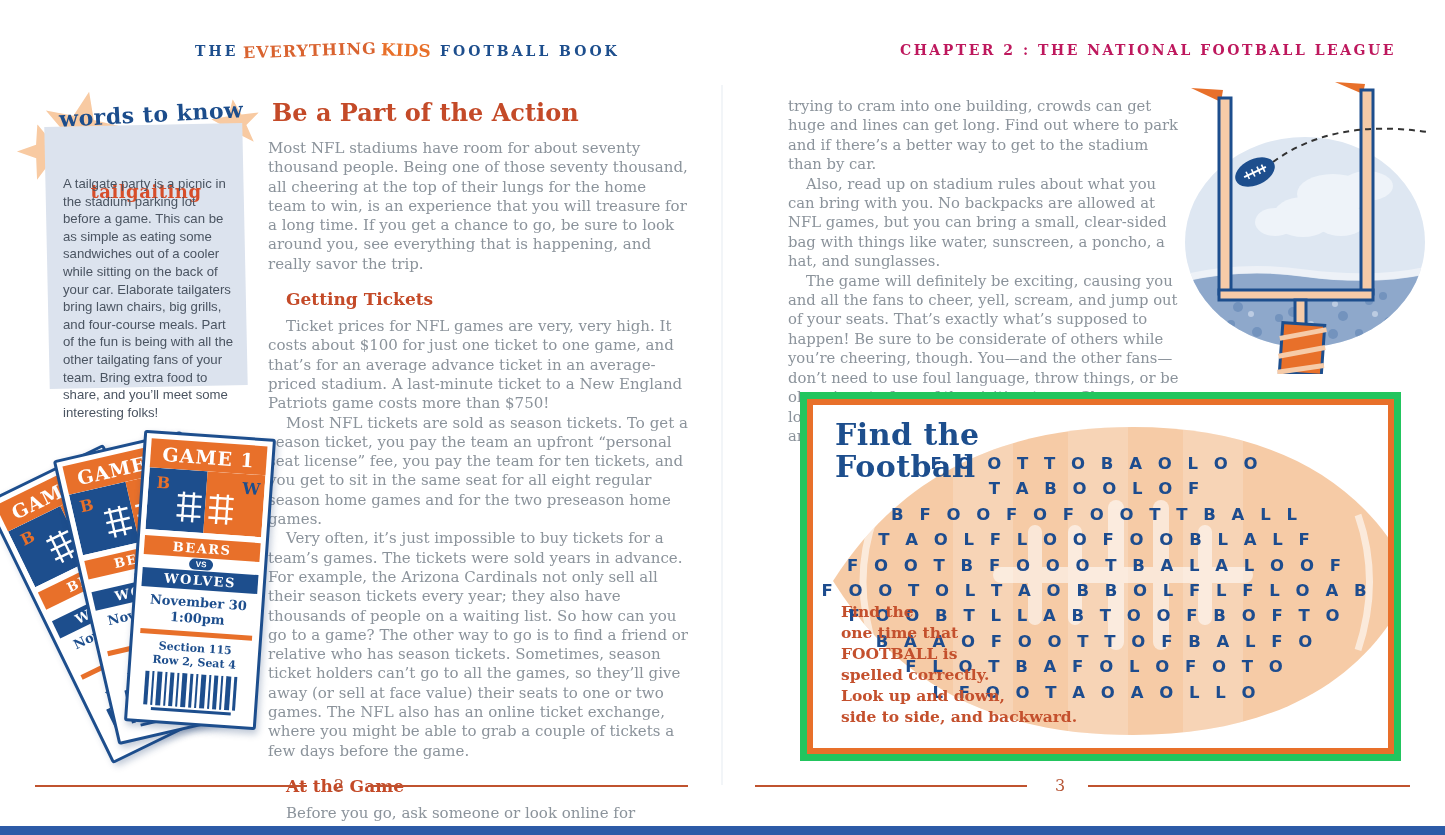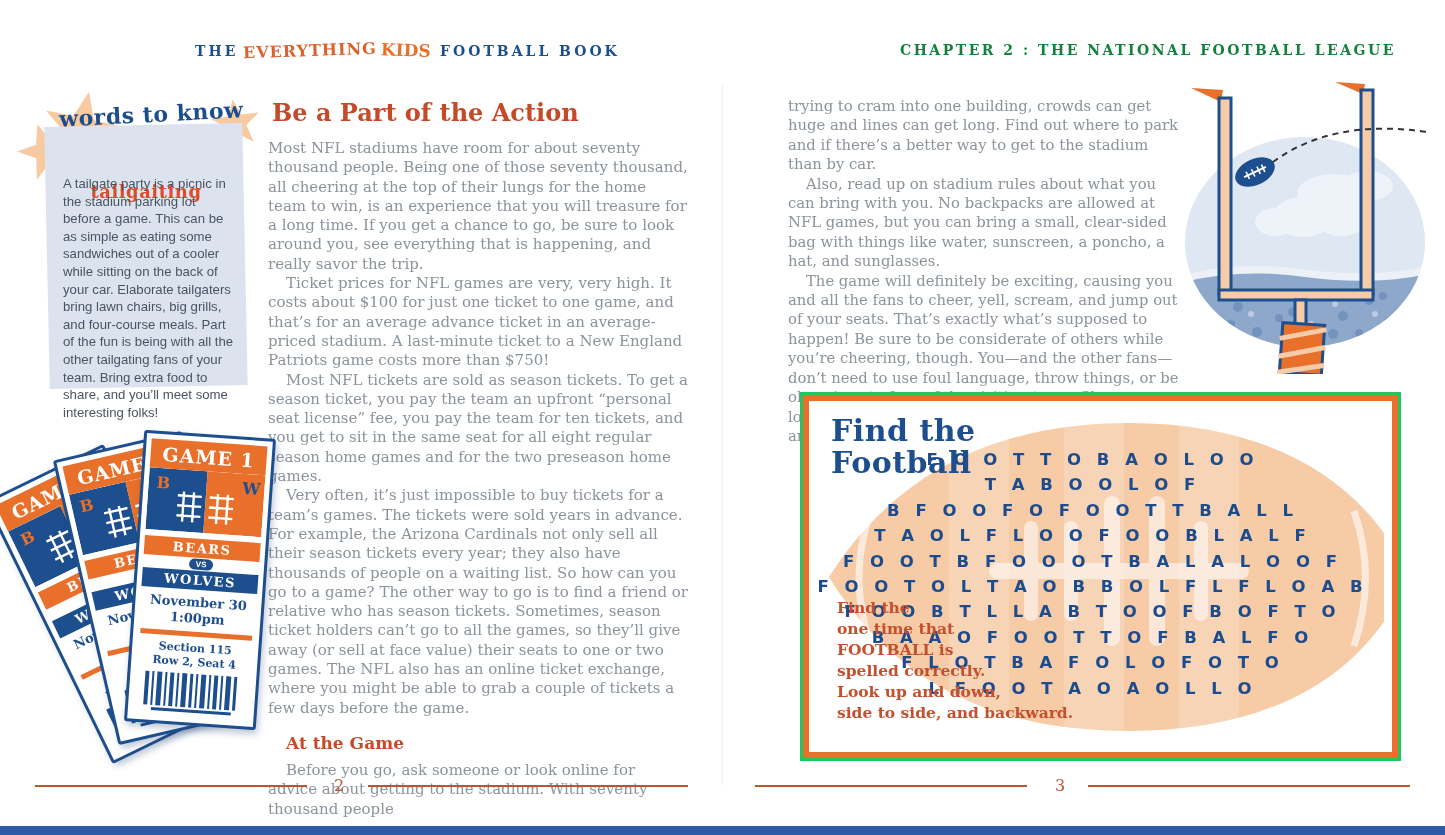--- a/index.html
+++ b/index.html
@@ -6,21 +6,21 @@
   #stage{position:relative;width:1445px;height:835px;background:#ffffff;overflow:hidden;
          font-family:"DejaVu Serif",serif;}
   [data-name]{box-sizing:border-box;}
 
   
   .runhead-left{position:absolute;left:195px;top:40px;width:350px;text-align:center;white-space:nowrap;}
   .rh-blue{color:#1d4e8d;font:bold 14px "DejaVu Serif",serif;letter-spacing:3px;}
   .rh-orange{color:#d9632f;font:bold 16px "DejaVu Serif",serif;letter-spacing:1px;display:inline-block;transform:rotate(-2deg);}
   .rh-orange2{color:#e8702a;font:bold 17px "DejaVu Serif",serif;letter-spacing:0px;display:inline-block;transform:rotate(2deg);margin:0 4px;}
   .runhead-right{position:absolute;left:900px;top:42px;width:400px;text-align:center;
-                 color:#15803d;font:bold 14px "DejaVu Serif",serif;letter-spacing:2.5px;white-space:nowrap;}
+                 color:#be185d;font:bold 14px "DejaVu Serif",serif;letter-spacing:2.5px;white-space:nowrap;}
 
   
   .wtk{position:absolute;left:33px;top:93px;width:220px;height:300px;}
   .star{position:absolute;background:#f8caa2;
         clip-path:polygon(50% 0%,63% 34%,98% 35%,70% 57%,80% 94%,50% 72%,20% 94%,30% 57%,2% 35%,37% 34%);}
   .star1{left:8px;top:-2px;width:80px;height:78px;transform:rotate(12deg);}
   .star2{left:178px;top:6px;width:50px;height:48px;transform:rotate(-8deg);}
   .star3{left:-16px;top:30px;width:58px;height:56px;transform:rotate(-18deg);}
   .wtk-box{position:absolute;left:14px;top:32px;width:198px;height:262px;background:#dce3ee;transform:rotate(-1.2deg);}
   .wtk-label{position:absolute;left:26px;top:8px;color:#1c4d8c;font:bold 22px "DejaVu Serif",serif;
@@ -55,21 +55,21 @@
   .t-date{margin-top:5px;color:#1d4e8d;text-align:center;font:bold 13px "DejaVu Serif",serif;line-height:16px;}
   .t-rule{height:5px;background:#e8702a;margin:5px 2px;}
   .t-sec{color:#1d4e8d;text-align:center;font:bold 11px "DejaVu Serif",serif;line-height:14px;}
 
   
   .rtext{position:absolute;left:788px;top:96px;width:392px;}
   .rtext p{margin:0;color:#8b939b;font:14.8px "DejaVu Serif",serif;line-height:19.4px;}
   .rtext p.ind{text-indent:18px;}
 
   
-  .puzzle{position:absolute;left:800px;top:392px;width:601px;height:369px;border:3px solid #22c55e;background:#1d4e8d;}
+  .puzzle{position:absolute;left:800px;top:392px;width:601px;height:369px;border:7px solid #22c55e;background:#1d4e8d;}
   .puzzle-inner{position:relative;width:100%;height:100%;border:6px solid #e8702a;background:#fff;overflow:hidden;}
   .pz-title{position:absolute;left:22px;top:14px;color:#1d4e8d;
             font:bold 30px "DejaVu Serif",serif;line-height:32px;letter-spacing:0.5px;}
   .pz-grid{position:absolute;left:0;top:46px;width:565px;text-align:center;color:#1d4c8e;
            font:bold 16.5px "DejaVu Sans",sans-serif;line-height:25.4px;letter-spacing:3px;word-spacing:4px;}
   .pz-instr{position:absolute;left:28px;top:196px;width:250px;color:#c4502d;
             font:bold 15.5px "DejaVu Serif",serif;line-height:21px;}
 
   
   .folio{position:absolute;top:776px;color:#b65535;font:16px "DejaVu Serif",serif;text-align:center;width:34px;}
@@ -98,20 +98,21 @@
     <div class="star star3" data-name="star-icon"></div>
     <div class="wtk-box" data-name="words-to-know-panel"></div>
     <div class="wtk-label" data-name="words-to-know-label">words to know</div>
     <div class="wtk-term" data-name="vocab-term">tailgaiting</div>
     <div class="wtk-body" data-name="vocab-definition">A tailgate party is a picnic in the stadium parking lot before a game. This can be as simple as eating some sandwiches out of a cooler while sitting on the back of your car. Elaborate tailgaters bring lawn chairs, big grills, and four-course meals. Part of the fun is being with all the other tailgating fans of your team. Bring extra food to share, and you’ll meet some interesting folks!</div>
   </div>
 
   <div class="article" data-name="article-left">
     <h1 data-name="article-title">Be a Part of the Action</h1>
     <p data-name="article-intro">Most NFL stadiums have room for about seventy thousand people. Being one of those seventy thousand, all cheering at the top of their lungs for the home team to win, is an experience that you will treasure for a long time. If you get a chance to go, be sure to look around you, see everything that is happening, and really savor the trip.</p>
+    <h2 data-name="section-heading-getting-tickets">Getting Tickets</h2>
     <p class="ind" data-name="paragraph">Ticket prices for NFL games are very, very high. It costs about $100 for just one ticket to one game, and that’s for an average advance ticket in an average-priced stadium. A last-minute ticket to a New England Patriots game costs more than $750!</p>
     <p class="ind" data-name="paragraph">Most NFL tickets are sold as season tickets. To get a season ticket, you pay the team an upfront “personal seat license” fee, you pay the team for ten tickets, and you get to sit in the same seat for all eight regular season home games and for the two preseason home games.</p>
     <p class="ind" data-name="paragraph">Very often, it’s just impossible to buy tickets for a team’s games. The tickets were sold years in advance. For example, the Arizona Cardinals not only sell all their season tickets every year; they also have thousands of people on a waiting list. So how can you go to a game? The other way to go is to find a friend or relative who has season tickets. Sometimes, season ticket holders can’t go to all the games, so they’ll give away (or sell at face value) their seats to one or two games. The NFL also has an online ticket exchange, where you might be able to grab a couple of tickets a few days before the game.</p>
     <h2 data-name="section-heading-at-the-game">At the Game</h2>
     <p class="ind" data-name="paragraph">Before you go, ask someone or look online for advice about getting to the stadium. With seventy thousand people</p>
   </div>
 
   <div class="tickets" data-name="ticket-stack-illustration">
     <div class="ticket back" data-name="ticket-back">
       <div class="t-head" data-name="ticket-game-label">GAME 1</div>

